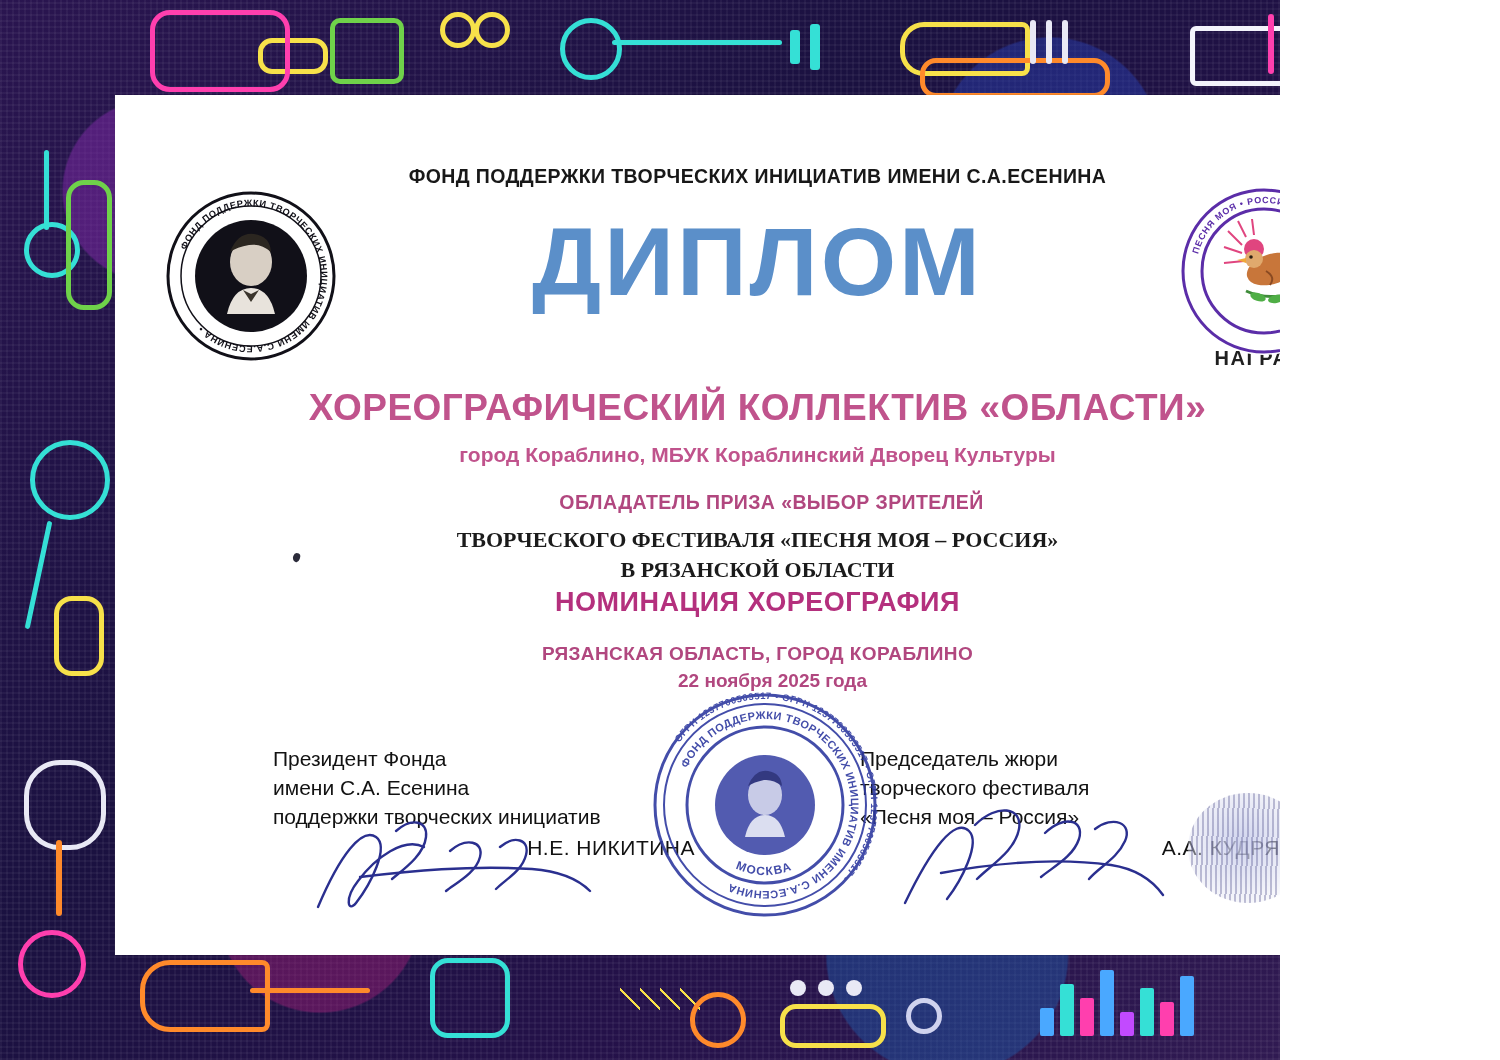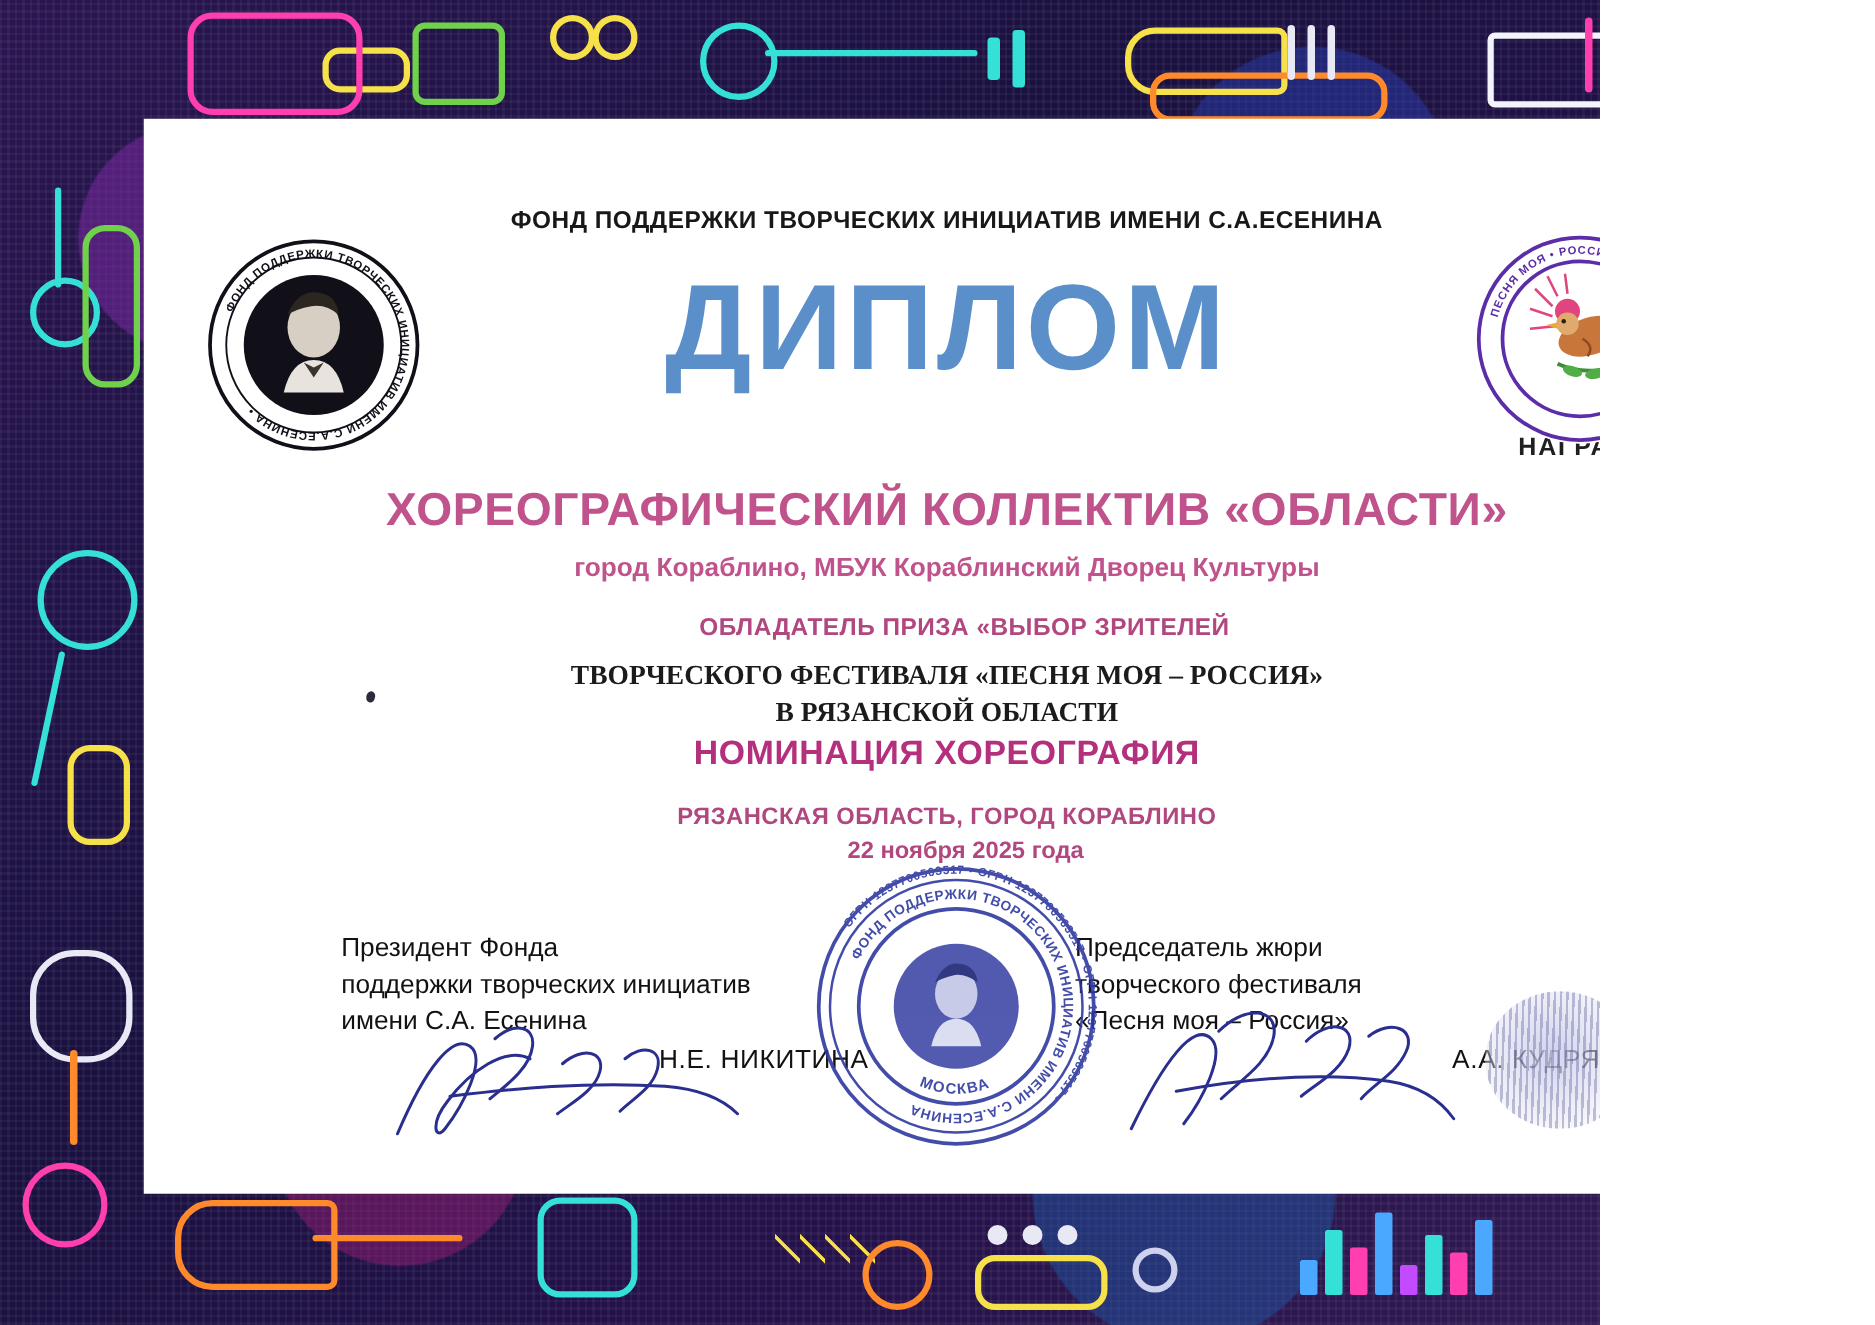--- a/index.html
+++ b/index.html
@@ -401,22 +401,22 @@
           <ellipse cx="96" cy="112" rx="8" ry="4" fill="#4fae46" transform="rotate(-10 96 112)"></ellipse>
         </g>
         <text font-family="Liberation Sans, sans-serif" font-size="9" font-weight="bold" fill="#5b2da8" letter-spacing="0.8">
           <textPath href="#rightRing" startOffset="4%">ПЕСНЯ МОЯ • РОССИЯ • ТВОРЧЕСКИЙ ФЕСТИВАЛЬ •</textPath>
         </text>
       </svg>
     </div>
 
     <div class="sign-block sign-left">
       <div>Президент Фонда</div>
+      <div>имени С.А. Есенина</div>
       <div>поддержки творческих инициатив</div>
-      <div>имени С.А. Есенина</div>
       <div class="sign-name">Н.Е. НИКИТИНА</div>
     </div>
 
     <div class="sign-block sign-right">
       <div>Председатель жюри</div>
       <div>творческого фестиваля</div>
       <div>«Песня моя – Россия»</div>
       <div class="sign-name">А.А. КУДРЯ</div>
     </div>
 

